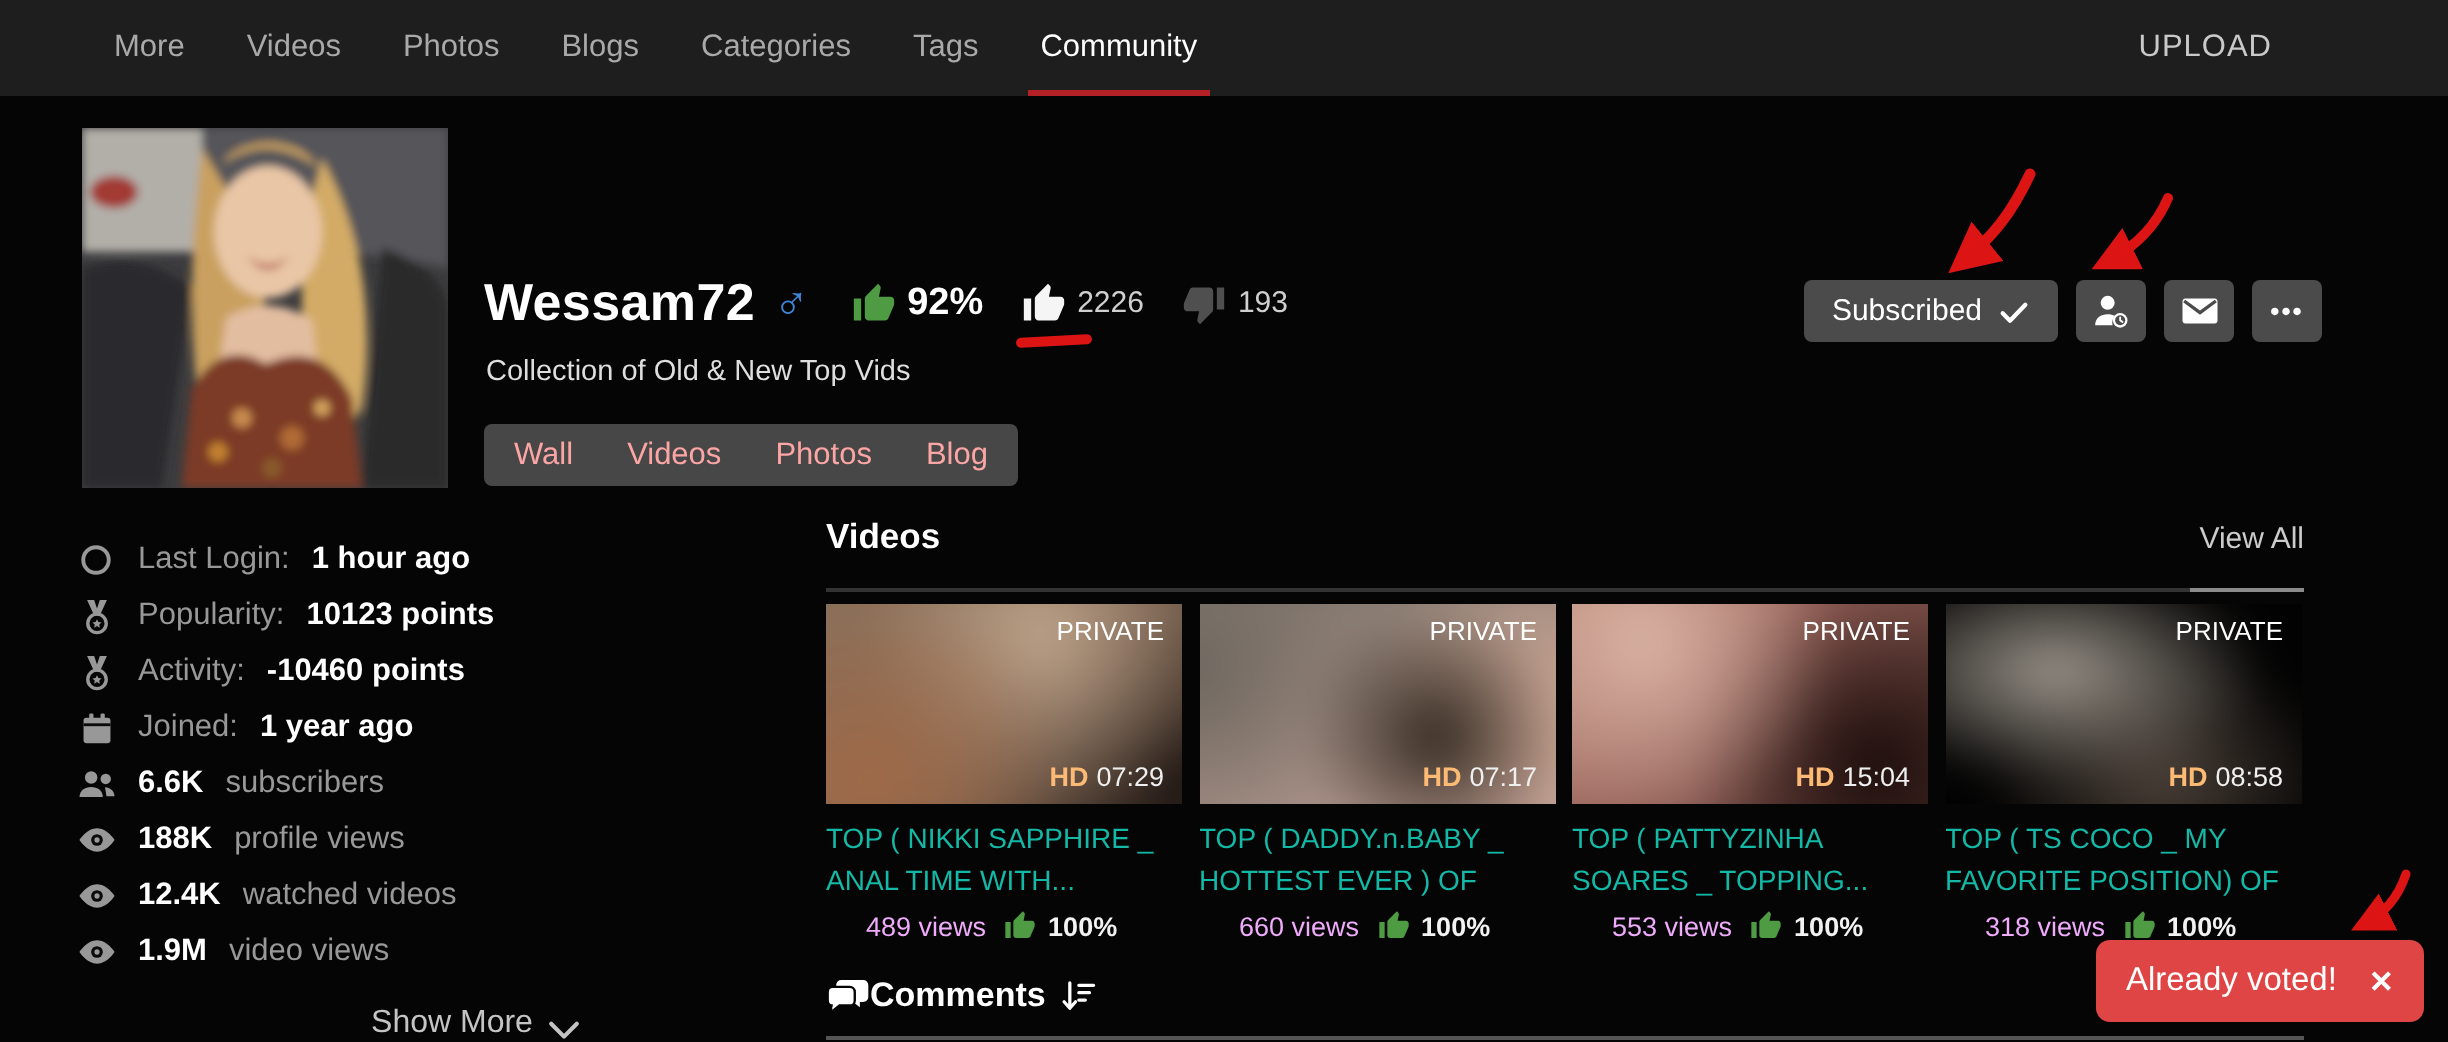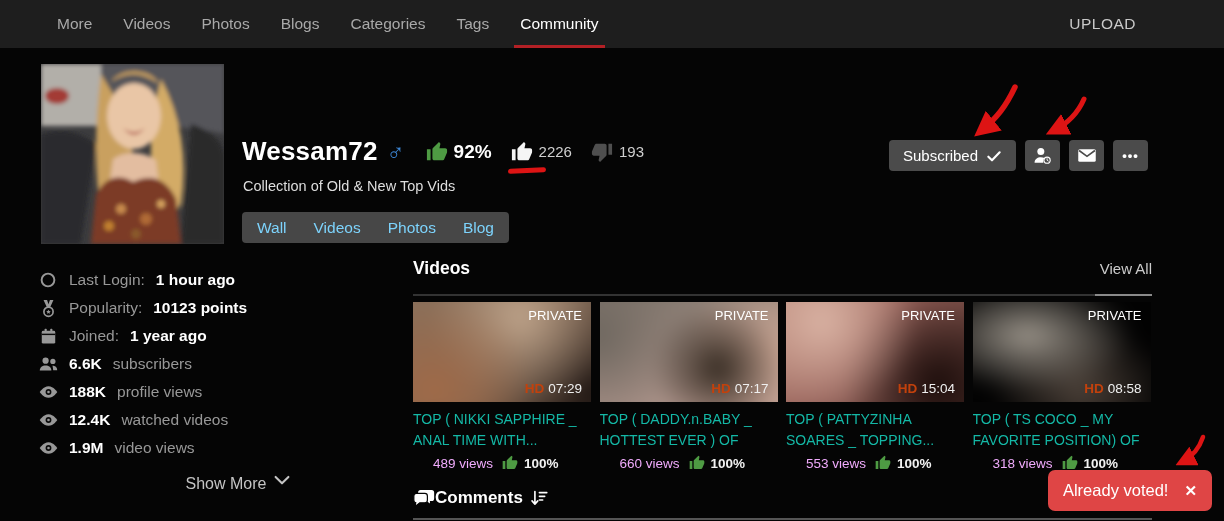--- a/index.html
+++ b/index.html
@@ -34,39 +34,39 @@
   .thumb-ico.green path { fill:#4e9b43; }
   .thumb-ico.white path { fill:#f5f5f5; }
   .thumb-ico.gray path { fill:#4f4f4f; }
   .tu-wrap { position:relative; display:flex; align-items:center; }
   .red-underline { position:absolute; left:-3px; width:38px; bottom:-10px; height:5px;
                    background:#dd1414; border-radius:3px; transform:rotate(-3deg); }
   .tagline { position:absolute; left:243px; top:178px; color:#dedede; font-size:14.5px; }
 
   .tabs { position:absolute; left:242px; top:212px; height:31px; background:#474747;
           border-radius:4px; display:flex; align-items:center; padding:0 15px; gap:27px; }
-  .tab { color:#7dd3fc; font-size:15.5px; cursor:pointer; }
-
-  
-  .actions { position:absolute; top:140px; right:76px; display:flex; gap:9px; }
+  .tab { color:#fca5a5; font-size:15.5px; cursor:pointer; }
+
+  
+  .actions { position:absolute; top:140px; right:63px; display:flex; gap:9px; }
   .btn { background:#4b4b4b; border:none; border-radius:4px; height:31px; color:#fff;
          display:flex; align-items:center; justify-content:center; cursor:pointer; }
   .btn-sub { padding:0 14px; gap:8px; font-size:15px; font-family:inherit; }
   .btn-ico { width:35px; }
   .btn svg { display:block; }
   .dots { color:#fff; font-size:13px; letter-spacing:1px; font-weight:bold; }
 
   
   .stats { position:absolute; left:38px; top:266px; width:340px; }
   .stat-row { display:flex; align-items:center; gap:11px; height:28px; font-size:15.5px; }
   .stat-ico { width:20px; display:flex; justify-content:center; }
   .stat-ico svg { display:block; }
   .lbl { color:#989898; }
   .val { color:#fff; font-weight:bold; }
-  .show-more { margin-top:13px; display:flex; align-items:flex-start; justify-content:center;
+  .show-more { margin-top:13px; display:flex; align-items:flex-end; justify-content:center;
                gap:8px; color:#c4c4c4; font-size:16px; cursor:pointer; padding-left:60px; }
 
   
   .main { position:absolute; left:413px; top:258px; width:739px; }
   .vheader { display:flex; justify-content:space-between; align-items:baseline; height:36px; }
   .vtitle-hdr { color:#fff; font-size:17.5px; font-weight:bold; }
   .viewall { color:#cbcbcb; font-size:15px; cursor:pointer; }
   .vdivider { height:2px; background:#333; position:relative; }
   .vdivider::after { content:""; position:absolute; right:0; top:0; width:57px; height:2px; background:#8a8a8a; }
 
@@ -87,21 +87,21 @@
   .blur.t3 { background:
       radial-gradient(circle at 28% 28%, #d9b2a3 0%, rgba(217,178,163,0) 48%),
       radial-gradient(circle at 76% 72%, #1c0d0b 0%, rgba(28,13,11,0) 46%),
       linear-gradient(135deg, #c3907e 0%, #97625a 45%, #472b26 100%); }
   .blur.t4 { background:
       radial-gradient(ellipse at 36% 38%, #9b948a 0%, rgba(155,148,138,0) 48%),
       radial-gradient(ellipse at 58% 78%, #4b4038 0%, rgba(75,64,56,0) 45%),
       #020202; }
   .private { position:absolute; top:6px; right:9px; color:#fff; font-size:13px; }
   .meta { position:absolute; bottom:6px; right:9px; color:#efefef; font-size:13.5px; }
-  .meta b { color:#c2410c; margin-right:4px; }
+  .meta b { color:#fdba74; margin-right:4px; }
   .card-title { margin-top:7px; color:#14b8a6; font-size:14px; line-height:1.48; height:41px; overflow:hidden; }
   .card-stats { margin-top:5px; display:flex; align-items:center; gap:6px; }
   .views { color:#f0abfc; font-size:13.5px;margin-left:20px; }
   .mini-thumb { width:16px; height:16px; margin-left:3px; }
   .mini-thumb path { fill:#4e9b43; }
   .pct-sm { color:#f2f2f2; font-size:13.5px; font-weight:bold; }
 
   .comments-row { margin-top:17px; display:flex; align-items:center; }
   .comments-lbl { color:#fff; font-size:17px; font-weight:bold; }
   .sort-ico { margin-left:7px; cursor:pointer; }
@@ -239,20 +239,31 @@
             <path d="M5 1h5l2 6 2-6h5l-5 11h-4z" fill="#989898"></path>
             <circle cx="12" cy="17.5" r="6.5" fill="none" stroke="#989898" stroke-width="2.4"></circle>
             <path d="M12 14.6l1 2 2.2.2-1.6 1.5.4 2.2-2-1.1-2 1.1.4-2.2-1.6-1.5 2.2-.2z" fill="#989898"></path>
           </svg>
         </span>
       <span class="lbl">Popularity:</span>
       <span class="val">10123 points</span>
     </div>
     <div class="stat-row">
       <span class="stat-ico">
+          <svg width="17" height="19" viewBox="0 0 24 26">
+            <path d="M5 1h5l2 6 2-6h5l-5 11h-4z" fill="#989898"></path>
+            <circle cx="12" cy="17.5" r="6.5" fill="none" stroke="#989898" stroke-width="2.4"></circle>
+            <path d="M12 14.6l1 2 2.2.2-1.6 1.5.4 2.2-2-1.1-2 1.1.4-2.2-1.6-1.5 2.2-.2z" fill="#989898"></path>
+          </svg>
+        </span>
+      <span class="lbl">Activity:</span>
+      <span class="val">-10460 points</span>
+    </div>
+    <div class="stat-row">
+      <span class="stat-ico">
           <svg width="17" height="17" viewBox="0 0 24 24">
             <rect x="2.5" y="4" width="19" height="18" rx="2" fill="#989898"></rect>
             <rect x="6.5" y="1" width="3" height="5" rx="1" fill="#989898"></rect>
             <rect x="14.5" y="1" width="3" height="5" rx="1" fill="#989898"></rect>
             <rect x="2.5" y="8" width="19" height="2" fill="#0a0a0a"></rect>
           </svg>
         </span>
       <span class="lbl">Joined:</span>
       <span class="val">1 year ago</span>
     </div>

